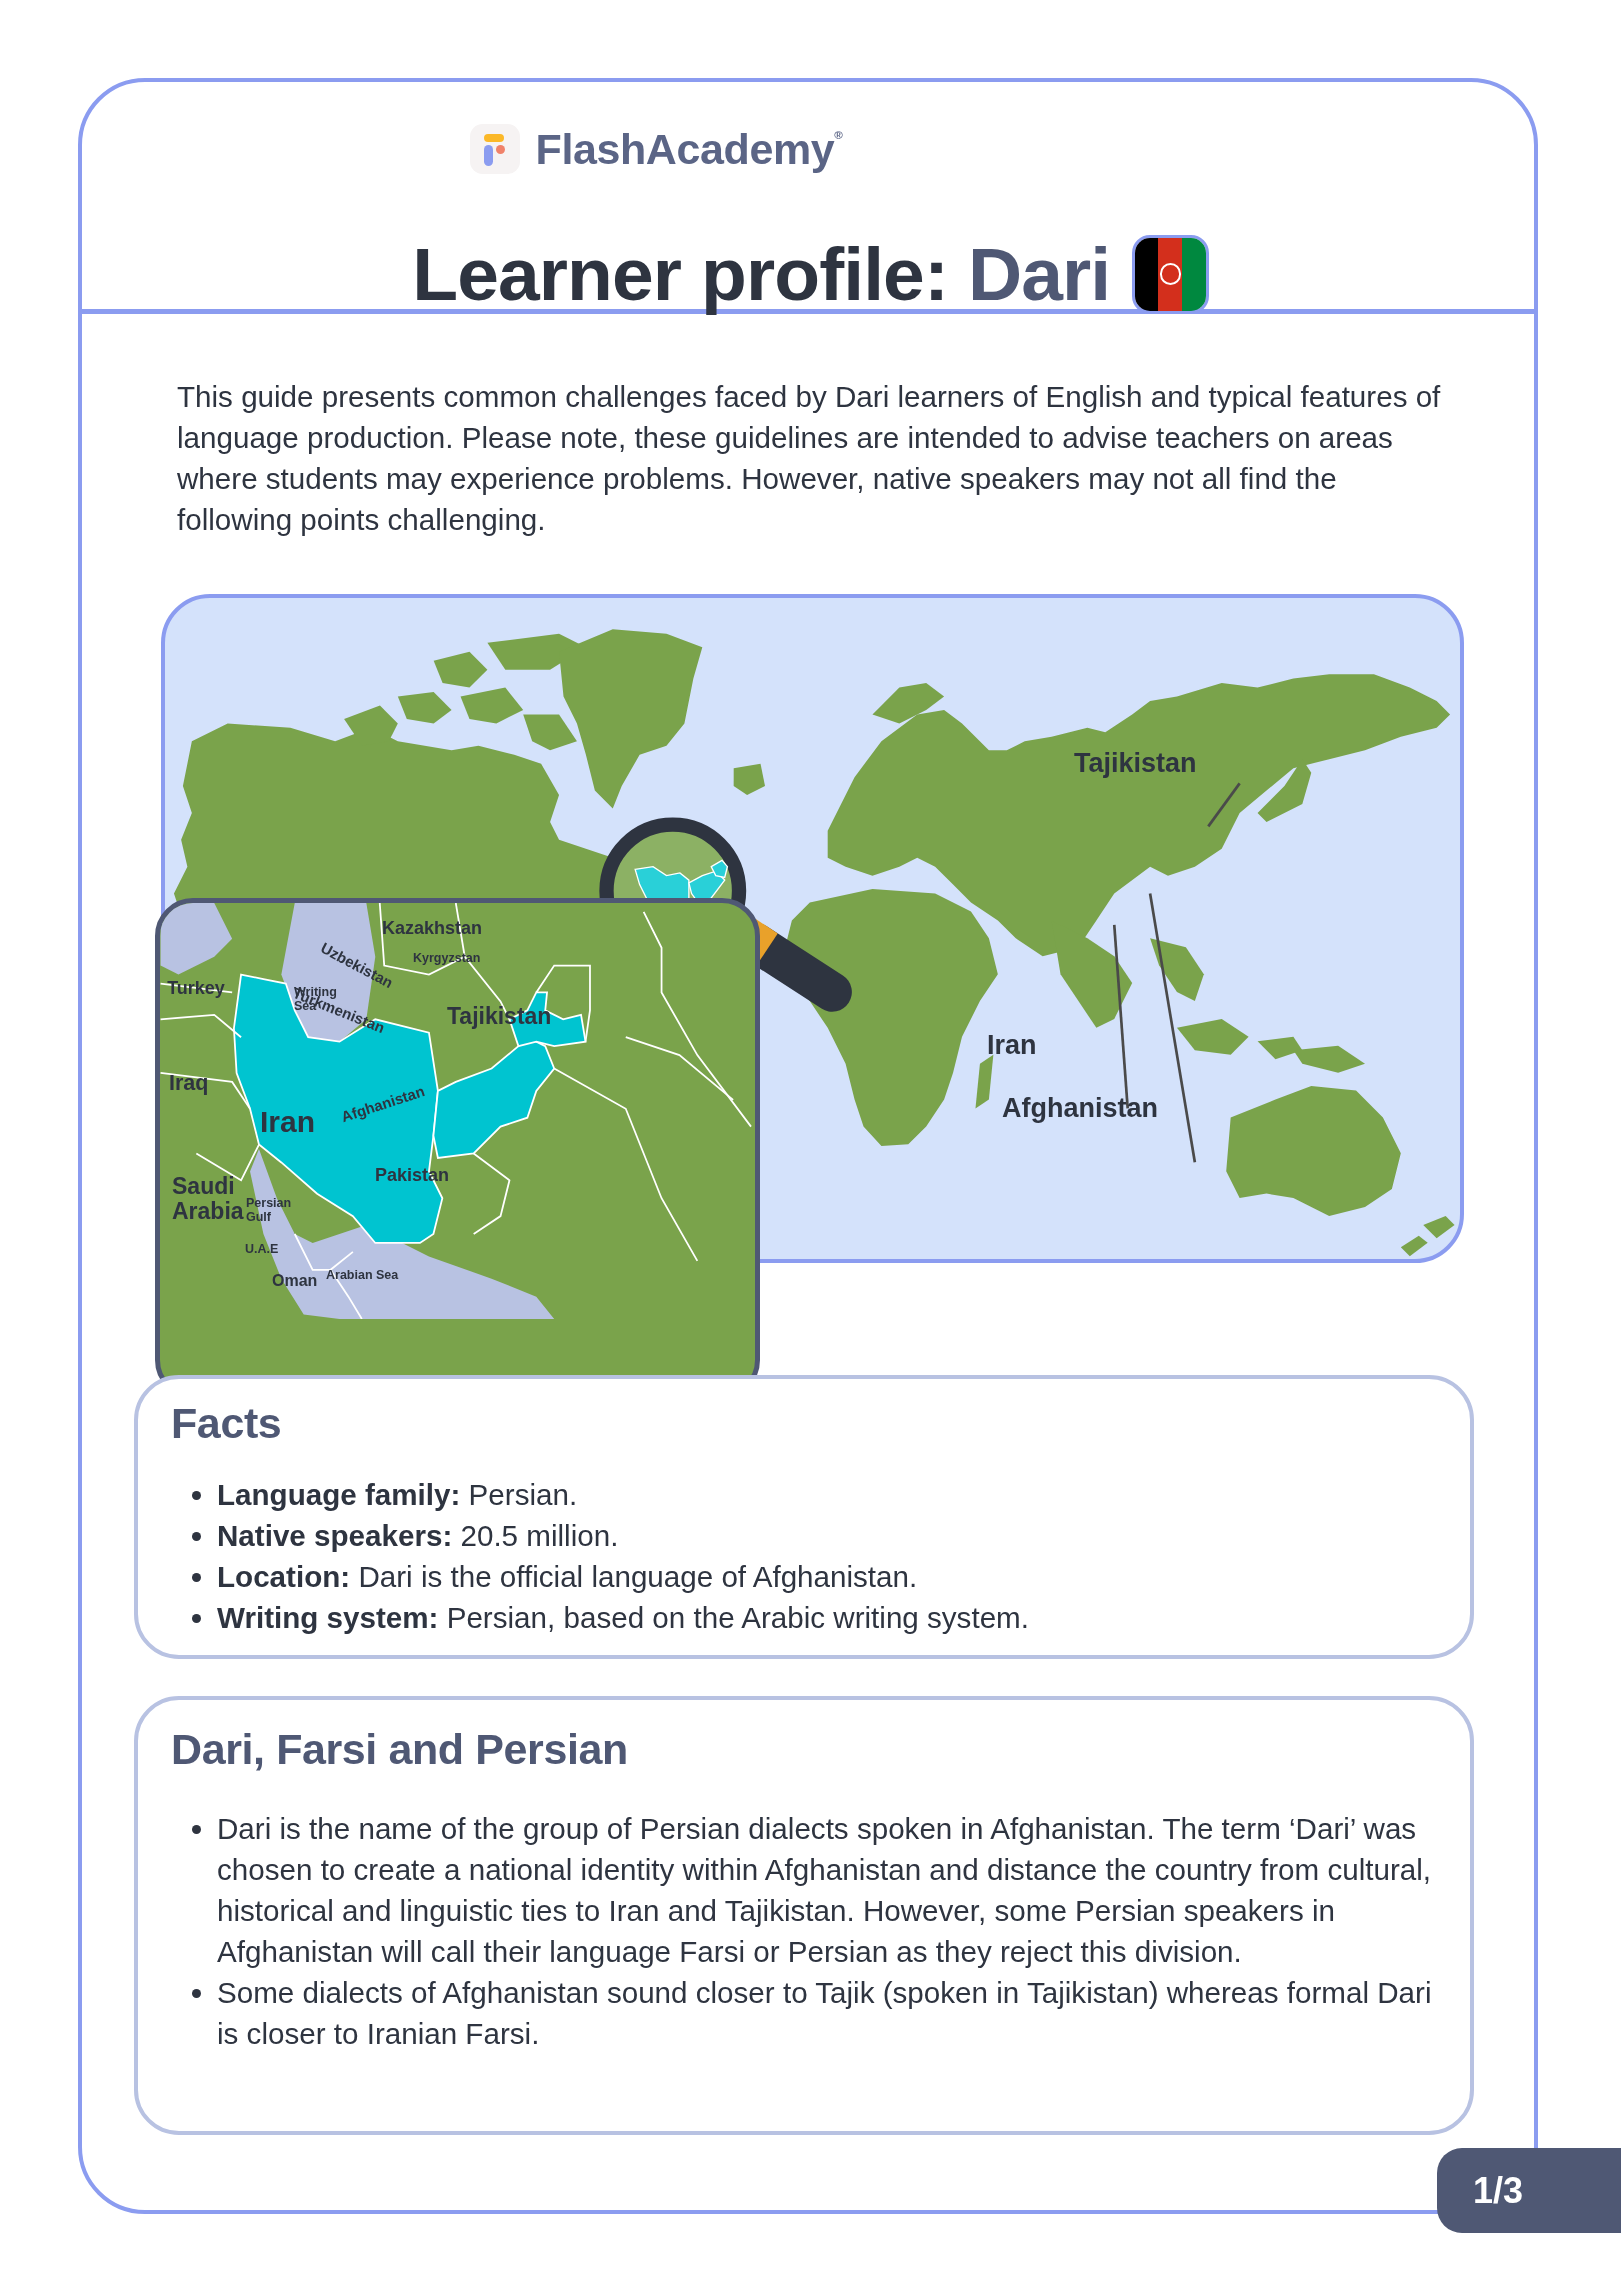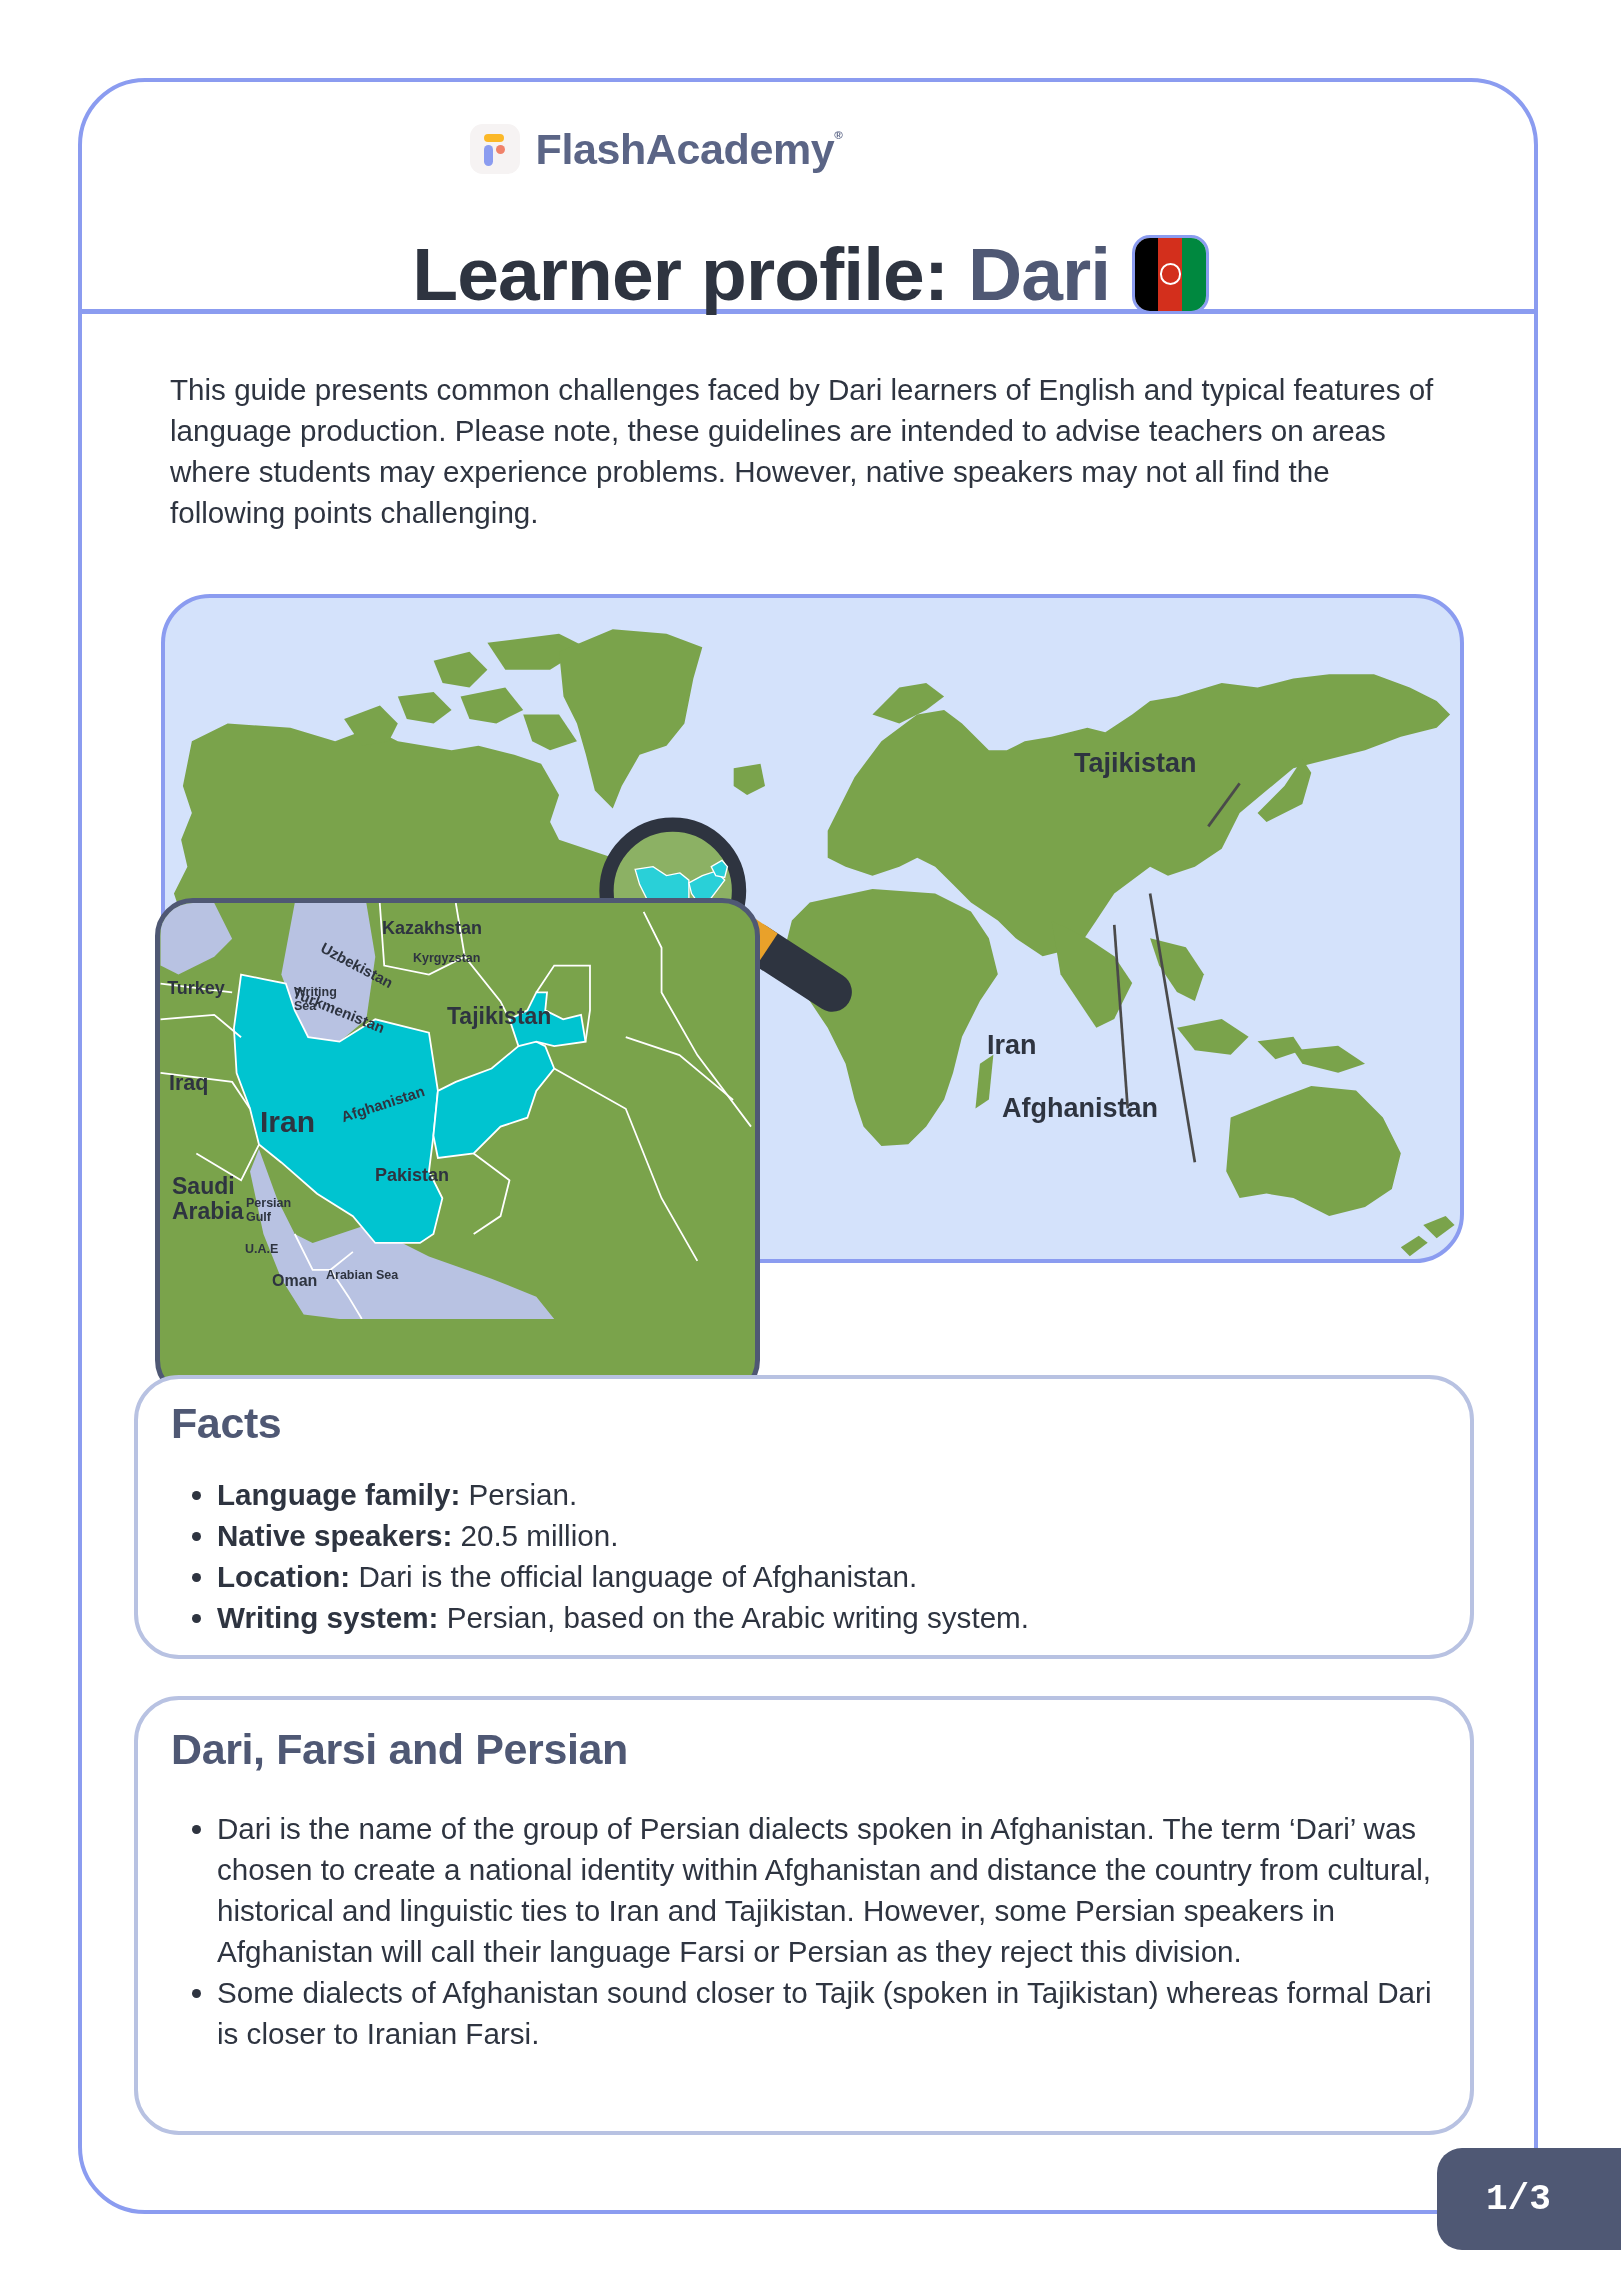--- a/index.html
+++ b/index.html
@@ -32,21 +32,21 @@
 
   .inset { position:absolute; left:155px; top:898px; width:605px; height:500px; border:5.4px solid #4f5874; border-radius:38px; background:#7aa34b; box-sizing:border-box; overflow:hidden; }
   .inset-label { position:absolute; font-weight:bold; color:#2e3440; }
 
   .card { position:absolute; left:134px; width:1340px; border:4.5px solid #b8c2e2; border-radius:45px; box-sizing:border-box; background:#fff; }
   .card h2 { margin:0; position:absolute; left:33px; font-size:43px; font-weight:bold; color:#4f5874; letter-spacing:-0.4px; }
   .card ul { position:absolute; left:33px; margin:8px; padding:0 0 0 38px; font-size:29.6px; line-height:41px; color:#2e3440; }
   .card li { padding-left:0; }
   .card b { font-weight:bold; }
 
-  .page-tab { position:absolute; left:1437px; top:2148px; width:184px; height:102px; background:#4f5874; border-radius:25px 0 0 25px; color:#fff; font-size:36px; font-weight:bold; display:flex; align-items:center; padding-left:49px; box-sizing:border-box;font-family:Liberation Mono, monospace; }
+  .page-tab { position:absolute; left:1437px; top:2148px; width:184px; height:85px; background:#4f5874; border-radius:25px 0 0 25px; color:#fff; font-size:36px; font-weight:bold; display:flex; align-items:center; padding-left:36px; box-sizing:border-box; }
 </style>
 </head>
 <body>
 
 <div class="frame"></div>
 <div class="header-divider"></div>
 
 <div class="brand">
   <div class="brand-logo">
     <span class="bar"></span>
@@ -63,21 +63,21 @@
     <span>Learner profile: </span><span class="lang">Dari</span>
   </div>
   <div class="flag">
     <span class="s1"></span>
       <span class="s2"></span>
       <span class="s3"></span>
     <span class="emblem"></span>
   </div>
 </div>
 
-<p class="intro" style="margin:0;">This guide presents common challenges faced by Dari learners of English and typical features of language production. Please note, these guidelines are intended to advise teachers on areas where students may experience problems. However, native speakers may not all find the following points challenging.</p>
+<p class="intro" style="margin:7px;">This guide presents common challenges faced by Dari learners of English and typical features of language production. Please note, these guidelines are intended to advise teachers on areas where students may experience problems. However, native speakers may not all find the following points challenging.</p>
 
 <div class="worldmap">
   <svg width="1303" height="669" viewBox="0 0 1455 747">
     <g fill="#7aa34b">
 
       <path d="M30,160 L70,140 L140,145 L190,160 L230,145 L260,160 L320,170 L350,165 L390,175 L420,185 L440,220 L430,250 L440,270 L470,280 L500,290 L510,320 L490,340 L460,345 L440,375 L420,400 L410,430 L380,440 L350,470 L330,500 L300,520 L280,560 L260,600 L240,620 L200,600 L185,560 L170,520 L160,480 L140,450 L120,420 L100,400 L80,390 L60,370 L40,380 L20,360 L10,330 L25,300 L18,270 L30,240 L20,210 Z"></path>
 
       <path d="M200,135 L240,120 L260,140 L250,160 L220,165 Z"></path>
       <path d="M260,110 L300,105 L320,125 L300,140 L270,135 Z"></path>
       <path d="M300,70 L340,60 L360,80 L340,100 L310,95 Z"></path>

